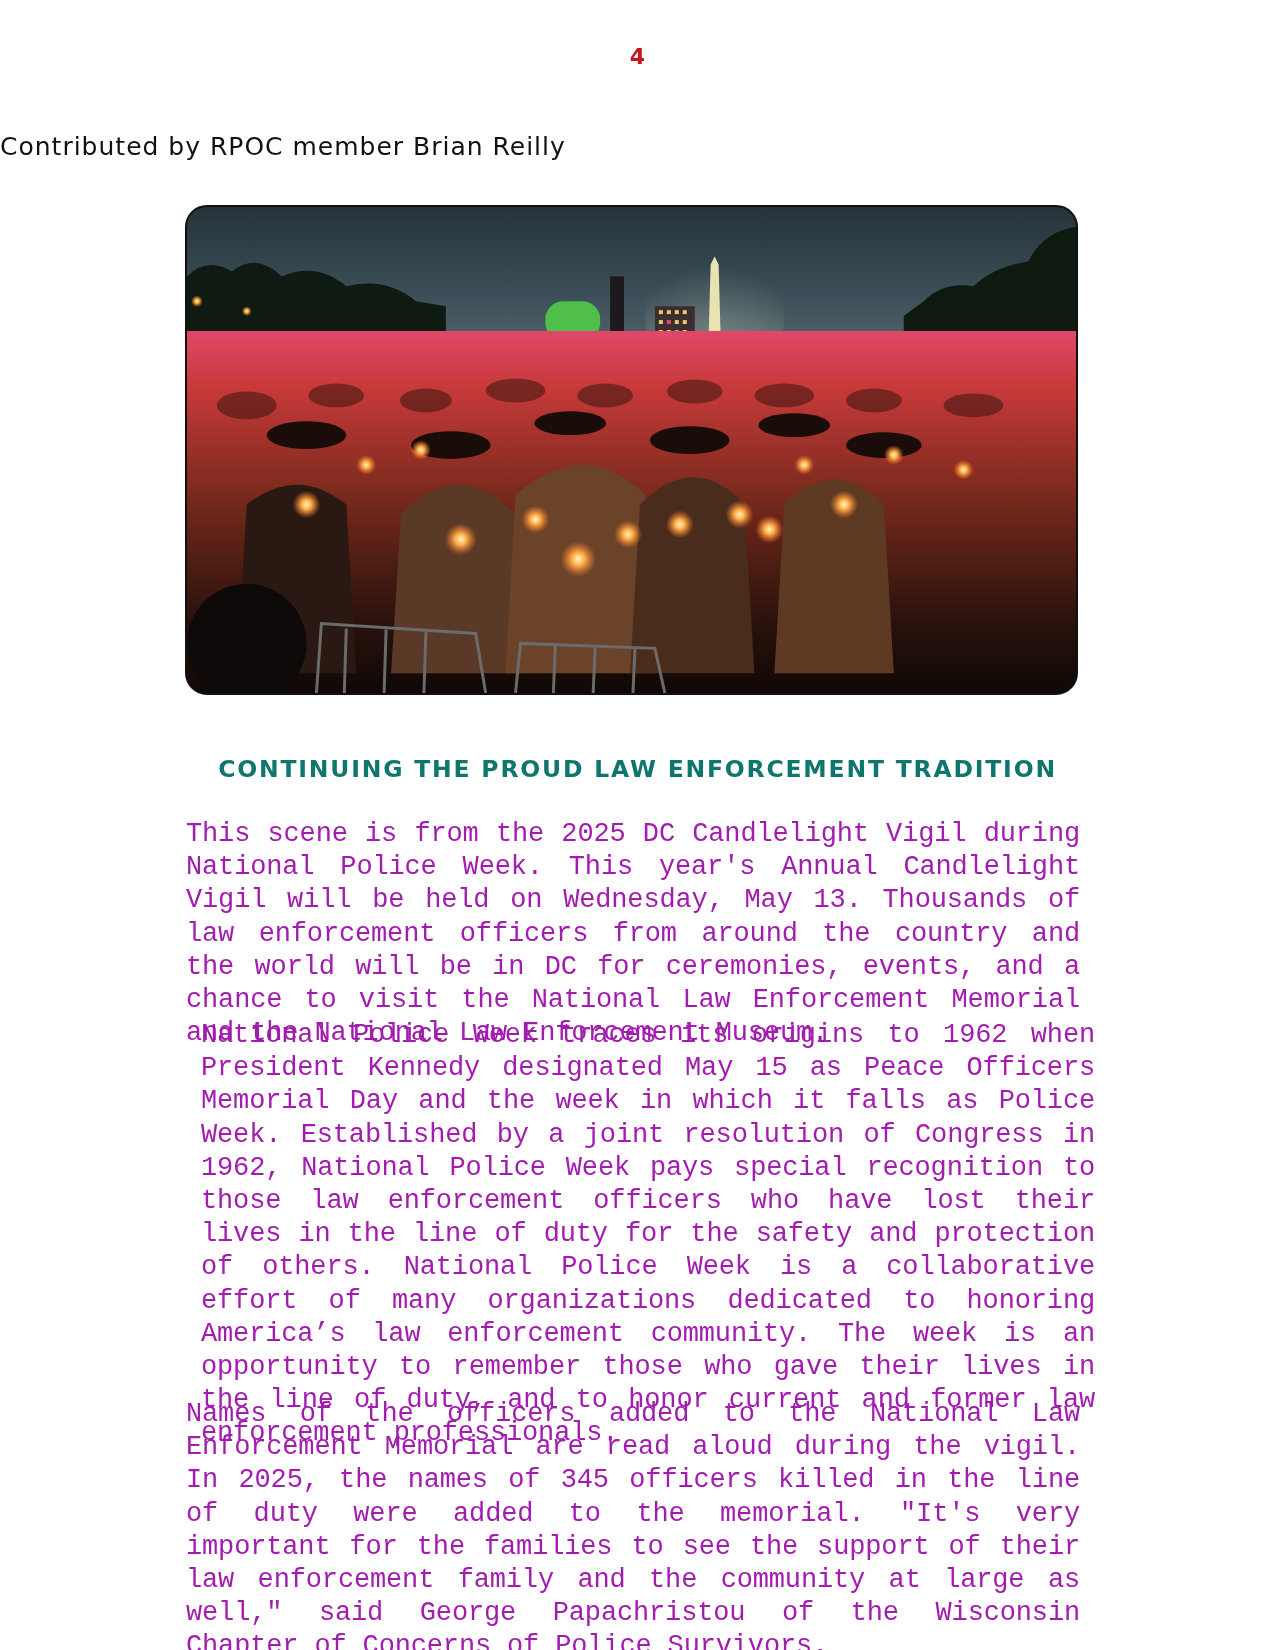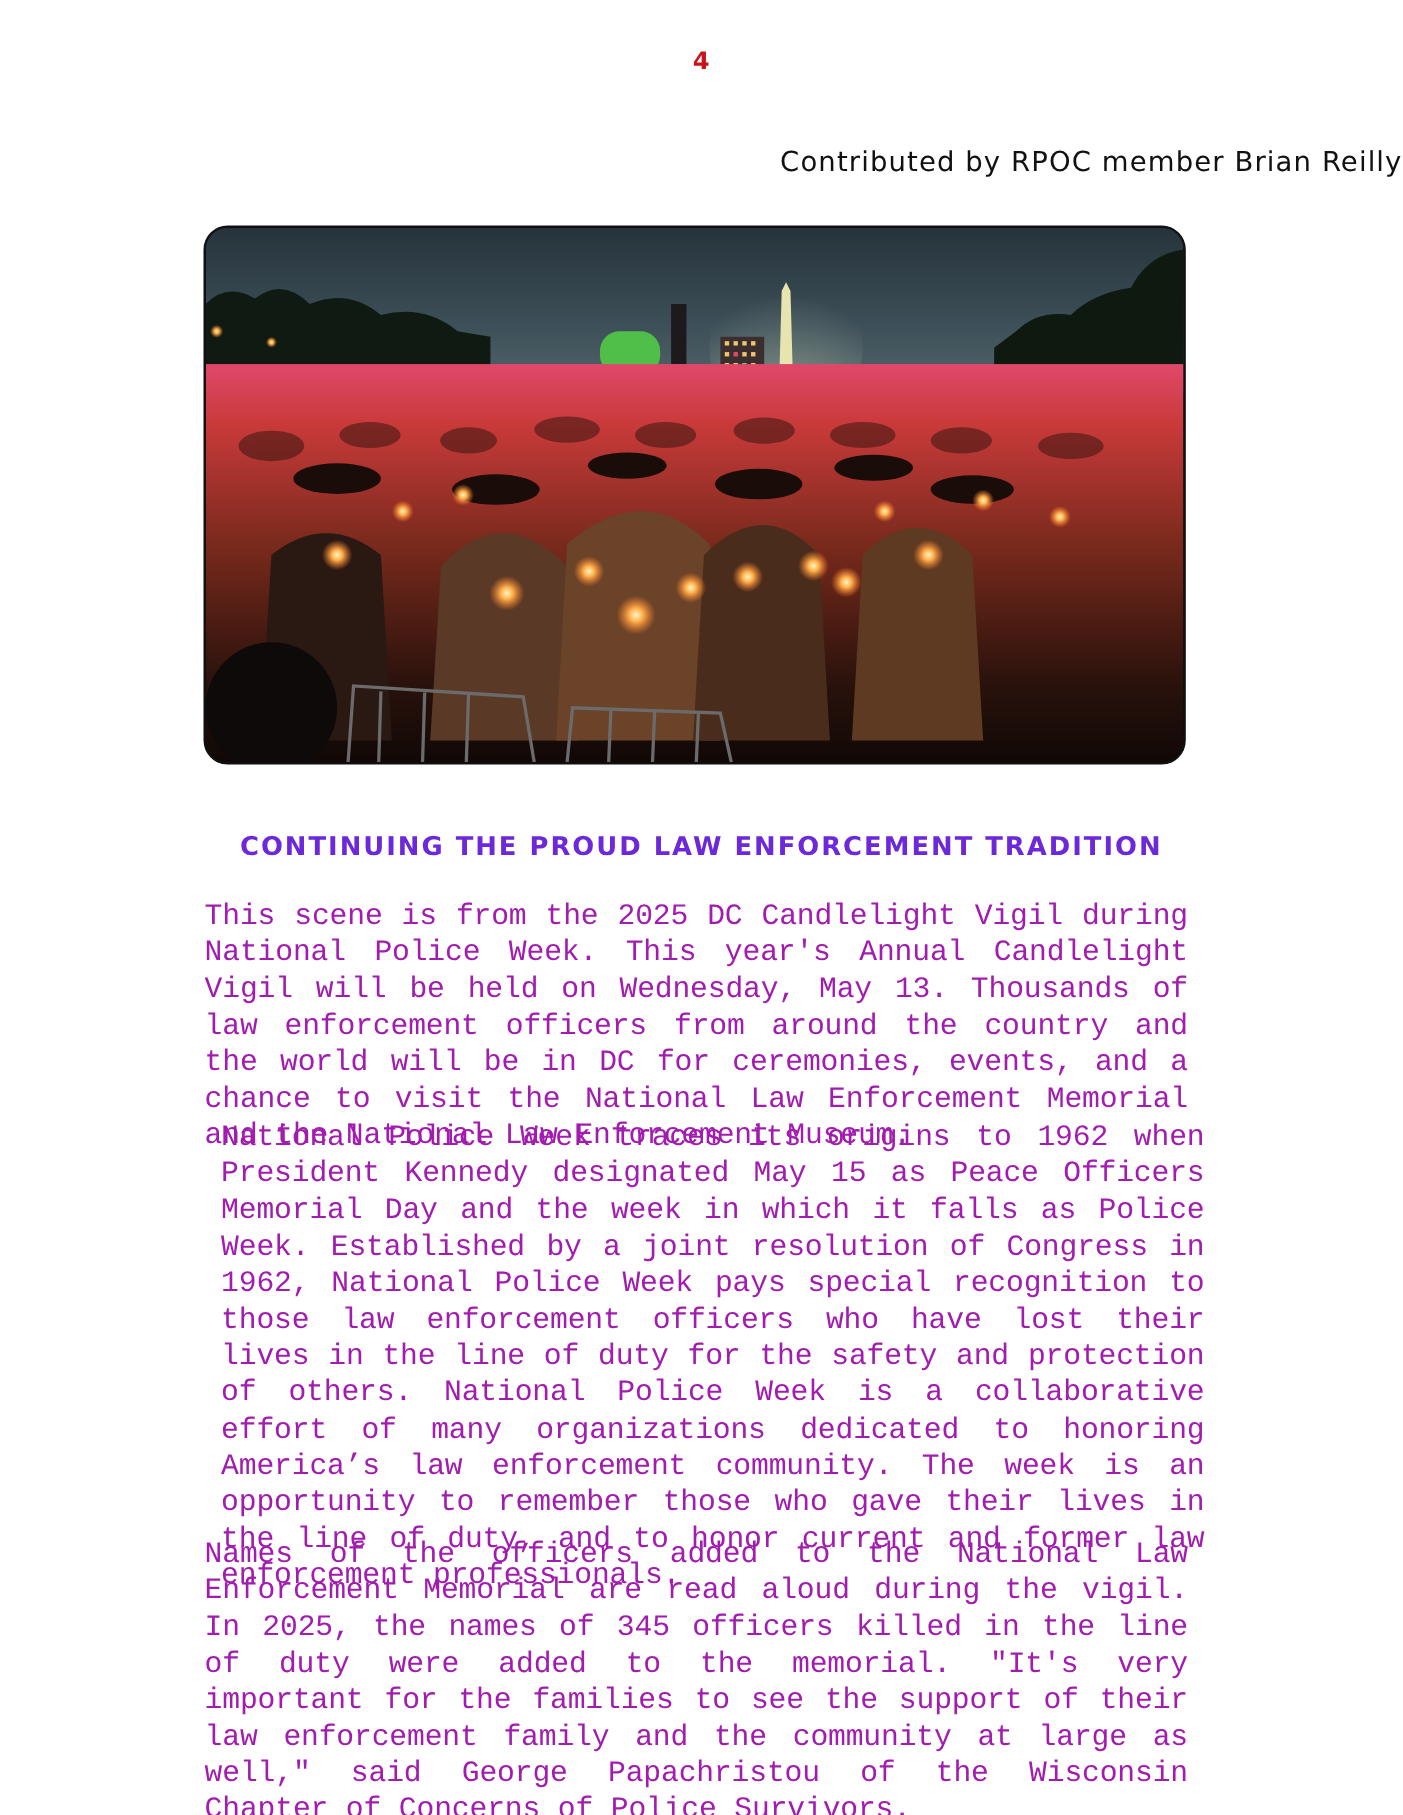--- a/index.html
+++ b/index.html
@@ -1,18 +1,18 @@
 <!DOCTYPE html>
 <html><head>
 <meta charset="utf-8">
 <style>
   html, body { margin: 0; padding: 0; background: #ffffff; }
   body { width: 1275px; height: 1650px; position: relative; overflow: hidden; font-family: "Liberation Sans", "DejaVu Sans", sans-serif; color: #111; }
   .page-number { position: absolute; top: 44px; left: 0; width: 1275px; text-align: center; color: #c8151b; font-weight: bold; font-size: 22px; font-family: "DejaVu Sans", sans-serif; }
-  .credit { position: absolute; top: 132px; left: 0; width: 1275px; text-align: right; font-size: 25px; letter-spacing: 1px; color: #111; font-family: "DejaVu Sans", sans-serif; font-weight: normal; }
+  .credit { position: absolute; top: 132px; left: 0; width: 1275px; text-align: left; font-size: 25px; letter-spacing: 1px; color: #111; font-family: "DejaVu Sans", sans-serif; font-weight: normal; }
   .photo { position: absolute; left: 185px; top: 205px; width: 893px; height: 490px; border: 2px solid #111; border-radius: 22px; overflow: hidden; background: #0b0b0c; box-sizing: border-box; }
   .photo svg { display: block; width: 100%; height: 100%; }
   .headline { position: absolute; top: 755px; left: 0; width: 1275px; text-align: center; color: #1a2fe6; font-weight: bold; font-size: 23.5px; letter-spacing: 1.8px; font-family: "DejaVu Sans", sans-serif; }
   .body-text { position: absolute; left: 186px; width: 894px; font-size: 27px; line-height: 33.2px; text-align: justify; font-family: Liberation Mono, monospace; color: #a21caf; letter-spacing: -0.15px; }
   .body-text p { margin: 0; }
   .p1 { top: 818px; }
   .p2 { top: 1019px; margin-left: 15px; }
   .p3 { top: 1398px; }
 </style>
 </head>
@@ -119,21 +119,21 @@
         <line x1="200" y1="426" x2="198" y2="490"></line>
         <line x1="240" y1="428" x2="238" y2="490"></line>
       <line x1="370" y1="442" x2="368" y2="490"></line>
         <line x1="410" y1="443" x2="408" y2="490"></line>
         <line x1="450" y1="444" x2="448" y2="490"></line>
     </g>
     <ellipse cx="60" cy="440" rx="60" ry="60" fill="#0d0a09"></ellipse>
   </svg>
 </div>
 
-<div class="headline" style="color: #6d28d9;">CONTINUING THE PROUD LAW ENFORCEMENT TRADITION</div>
+<div class="headline" style="color: #0f766e;">CONTINUING THE PROUD LAW ENFORCEMENT TRADITION</div>
 
 <div class="body-text p1">
   <p>This scene is from the 2025 DC Candlelight Vigil during National Police Week. This year's Annual Candlelight Vigil will be held on Wednesday, May 13. Thousands of law enforcement officers from around the country and the world will be in DC for ceremonies, events, and a chance to visit the National Law Enforcement Memorial and the National Law Enforcement Museum.</p>
 </div>
 <div class="body-text p2">
   <p>National Police Week traces its origins to 1962 when President Kennedy designated May 15 as Peace Officers Memorial Day and the week in which it falls as Police Week. Established by a joint resolution of Congress in 1962, National Police Week pays special recognition to those law enforcement officers who have lost their lives in the line of duty for the safety and protection of others. National Police Week is a collaborative effort of many organizations dedicated to honoring America’s law enforcement community. The week is an opportunity to remember those who gave their lives in the line of duty, and to honor current and former law enforcement professionals.</p>
 </div>
 <div class="body-text p3">
   <p>Names of the officers added to the National Law Enforcement Memorial are read aloud during the vigil. In 2025, the names of 345 officers killed in the line of duty were added to the memorial. "It's very important for the families to see the support of their law enforcement family and the community at large as well," said George Papachristou of the Wisconsin Chapter of Concerns of Police Survivors.</p>
 </div>

